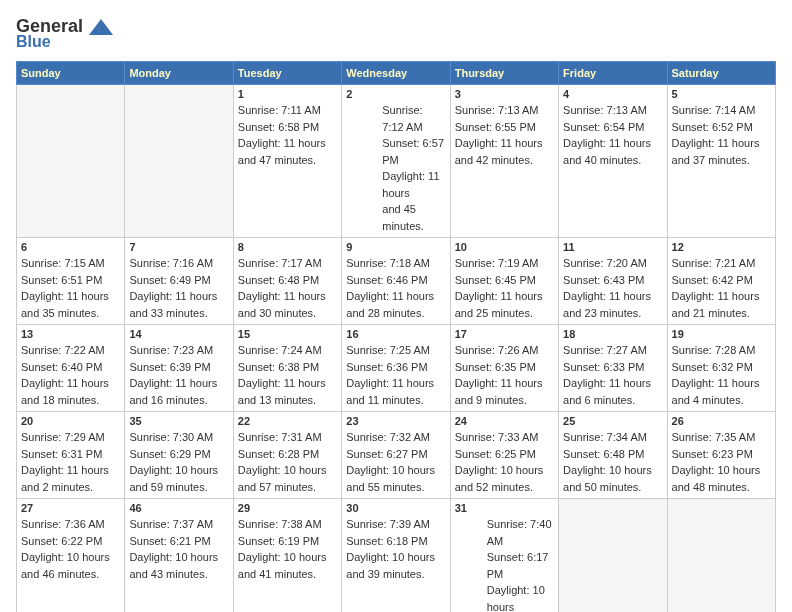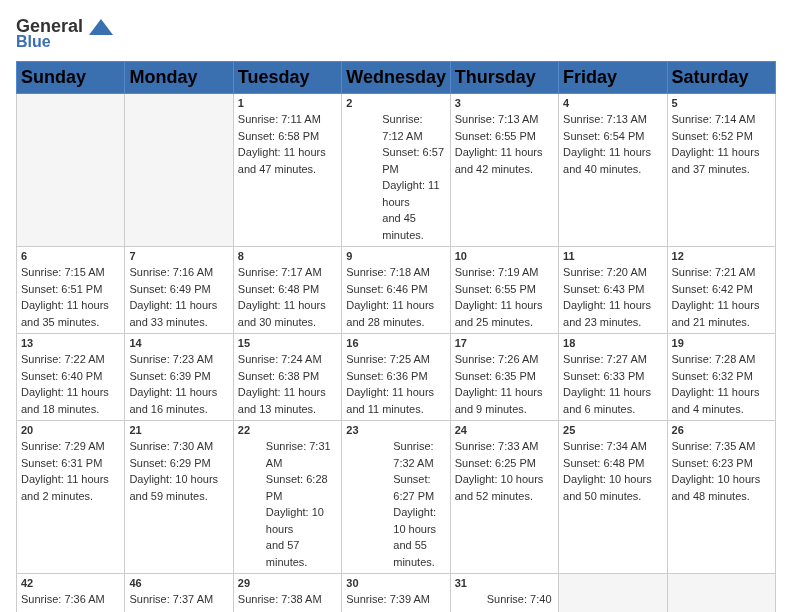--- a/index.html
+++ b/index.html
@@ -49,22 +49,22 @@
     }
     .calendar {
       flex: 1;
       border: 1px solid #ccc;
       border-collapse: collapse;
       width: 100%;
       table-layout: fixed;
     }
     .calendar th {
       background: #3a6fb0;
-      color: #000000;
-      font-size: 18px;
+      color: #fef9c3;
+      font-size: 11px;
       font-weight: bold;
       padding: 5px 4px;
       text-align: left;
       border: 1px solid #5588cc;
     }
     .calendar td {
       border: 1px solid #ccc;
       vertical-align: top;
       padding: 3px 4px;
       font-size: 9.5px;
@@ -185,21 +185,21 @@
           <td>
             <span class="day-num">9</span>
             <div class="day-info" style="white-space: pre-line;">Sunrise: 7:18 AM
 Sunset: 6:46 PM
 Daylight: 11 hours
 and 28 minutes.</div>
           </td>
           <td>
             <span class="day-num">10</span>
             <div class="day-info" style="white-space: pre-line;">Sunrise: 7:19 AM
-Sunset: 6:55 PM
+Sunset: 6:45 PM
 Daylight: 11 hours
 and 25 minutes.</div>
           </td>
           <td>
             <span class="day-num">11</span>
             <div class="day-info" style="white-space: pre-line;">Sunrise: 7:20 AM
 Sunset: 6:43 PM
 Daylight: 11 hours
 and 23 minutes.</div>
           </td>
@@ -264,36 +264,36 @@
         </tr>
         <tr>
           <td>
             <span class="day-num">20</span>
             <div class="day-info" style="white-space: pre-line;">Sunrise: 7:29 AM
 Sunset: 6:31 PM
 Daylight: 11 hours
 and 2 minutes.</div>
           </td>
           <td>
-            <span class="day-num">21</span>
+            <span class="day-num">35</span>
             <div class="day-info" style="white-space: pre-line;">Sunrise: 7:30 AM
 Sunset: 6:29 PM
 Daylight: 10 hours
 and 59 minutes.</div>
           </td>
           <td>
             <span class="day-num">22</span>
-            <div class="day-info" style="white-space: pre-line; margin-left: 28px;">Sunrise: 7:31 AM
+            <div class="day-info" style="white-space: pre-line;">Sunrise: 7:31 AM
 Sunset: 6:28 PM
 Daylight: 10 hours
 and 57 minutes.</div>
           </td>
           <td>
             <span class="day-num">23</span>
-            <div class="day-info" style="white-space: pre-line; margin-left: 47px;">Sunrise: 7:32 AM
+            <div class="day-info" style="white-space: pre-line;">Sunrise: 7:32 AM
 Sunset: 6:27 PM
 Daylight: 10 hours
 and 55 minutes.</div>
           </td>
           <td>
             <span class="day-num">24</span>
             <div class="day-info" style="white-space: pre-line;">Sunrise: 7:33 AM
 Sunset: 6:25 PM
 Daylight: 10 hours
 and 52 minutes.</div>
@@ -308,21 +308,21 @@
           <td>
             <span class="day-num">26</span>
             <div class="day-info" style="white-space: pre-line;">Sunrise: 7:35 AM
 Sunset: 6:23 PM
 Daylight: 10 hours
 and 48 minutes.</div>
           </td>
         </tr>
         <tr>
           <td>
-            <span class="day-num">42</span>
+            <span class="day-num">27</span>
             <div class="day-info" style="white-space: pre-line;">Sunrise: 7:36 AM
 Sunset: 6:22 PM
 Daylight: 10 hours
 and 46 minutes.</div>
           </td>
           <td>
             <span class="day-num">46</span>
             <div class="day-info" style="white-space: pre-line;">Sunrise: 7:37 AM
 Sunset: 6:21 PM
 Daylight: 10 hours

